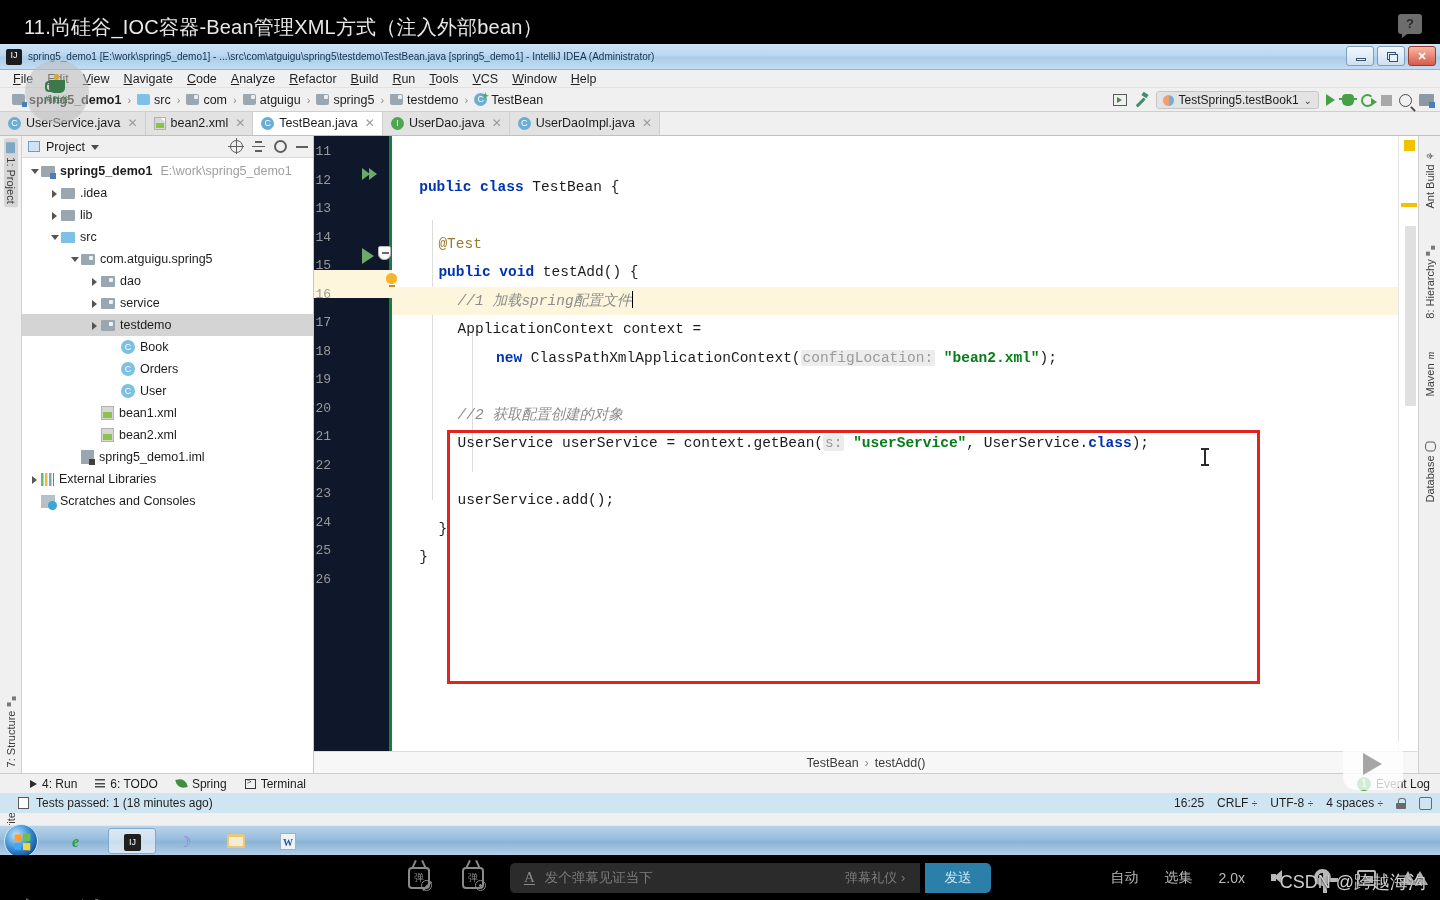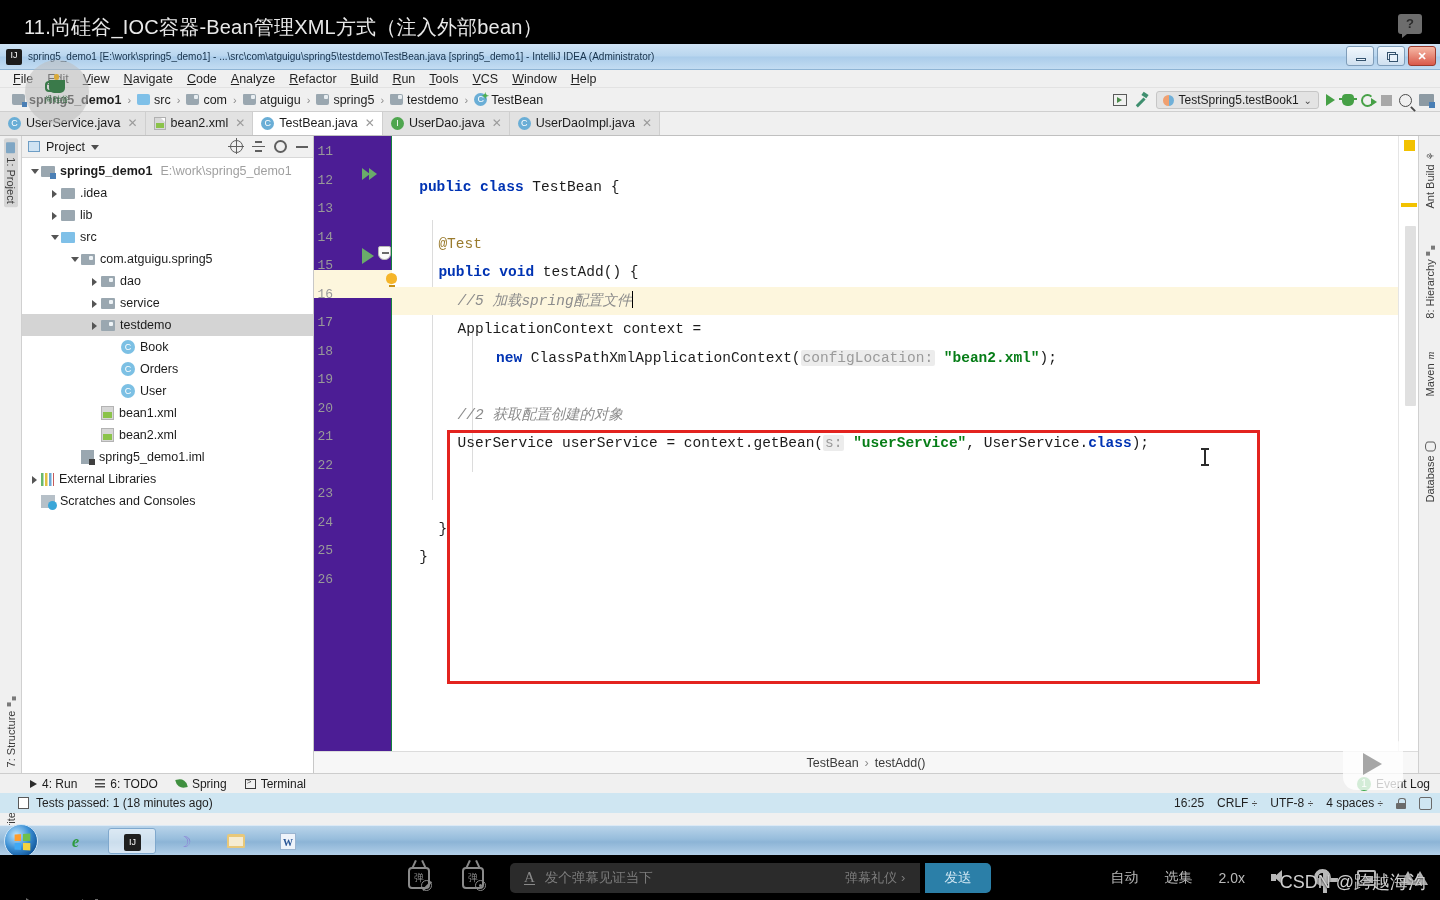--- a/index.html
+++ b/index.html
@@ -201,21 +201,21 @@
      linear-gradient(#69b86b,#69b86b) 0 0/2.5px 13px no-repeat,
      linear-gradient(#e0c040,#e0c040) 4px 0/2.5px 13px no-repeat,
      linear-gradient(#6aa8d8,#6aa8d8) 8px 0/2.5px 13px no-repeat,
      linear-gradient(#c55b5b,#c55b5b) 11.5px 0/2px 13px no-repeat;}
   .scratch-ico{width:14px;height:13px;background:#b6c0c8;position:relative;flex:none;}
   .scratch-ico:after{content:"";position:absolute;right:-2px;bottom:-2px;width:9px;height:9px;
      border-radius:50%;background:#3aa6d8;}
 
   
   .editor{ flex:1; background:#fff; position:relative; overflow:hidden; display:flex;}
-  .gutter{ width:78px; background:#4c1d95; border-right:1px solid #15803d; position:relative; flex:none;}
+  .gutter{ width:78px; background:#0f172a; border-right:3px solid #15803d; position:relative; flex:none;}
   .lineno{ position:absolute; right:58px; width:40px; text-align:right;
      font-family:"Liberation Mono", monospace; font-size:13px; color:#999; }
   .gutter-hl{ position:absolute; left:0; width:78px; height:28px; background:#fdf6dd; }
   .code{ position:relative; flex:1; }
   .cl {
     position:absolute; left:0; right:0; height:28px; white-space:pre;
     font-family:"Liberation Mono","DejaVu Sans Mono", monospace;
     font-size:14.5px; color:#1c1c1c; line-height:28px;
   }
   .cl.hl{ background:#fdf6dd; }
@@ -706,27 +706,28 @@
 
         <div class="code" id="code">
           <div class="ind-guide" style="left:80px;top:196px;height:140px;"></div>
           <div class="ind-guide" style="left:40px;top:84px;height:280px;"></div>
           <div class="mouse-caret"></div>
         <div class="cl" style="top: 8px;"><span style="display:inline-block;width:8px;"></span></div>
             <div class="cl" style="top: 36.5px;"><span style="display:inline-block;width:27.2px;"></span><span class="kw">public class </span><span class="">TestBean {</span></div>
             <div class="cl" style="top: 65px;"><span style="display:inline-block;width:8px;"></span></div>
             <div class="cl" style="top: 93.5px;"><span style="display:inline-block;width:46.4px;"></span><span class="com" style="color:#9a7b2e;font-style:normal;">@Test</span></div>
             <div class="cl" style="top: 122px;"><span style="display:inline-block;width:46.4px;"></span><span class="kw">public void </span><span class="">testAdd() {</span></div>
-            <div class="cl hl" style="top: 150.5px;"><span style="display:inline-block;width:65.6px;"></span><span class="com">//5 加载spring配置文件</span><span class="caret-line"></span></div>
+            <div class="cl hl" style="top: 150.5px;"><span style="display:inline-block;width:65.6px;"></span><span class="com">//1 加载spring配置文件</span><span class="caret-line"></span></div>
             <div class="cl" style="top: 179px;"><span style="display:inline-block;width:65.6px;"></span><span class="">ApplicationContext context =</span></div>
             <div class="cl" style="top: 207.5px;"><span style="display:inline-block;width:104px;"></span><span class="kw">new </span><span class="">ClassPathXmlApplicationContext(</span><span class="hint">configLocation:</span><span class=""> </span><span class="str">"bean2.xml"</span><span class="">);</span></div>
             <div class="cl" style="top: 236px;"><span style="display:inline-block;width:8px;"></span></div>
             <div class="cl" style="top: 264.5px;"><span style="display:inline-block;width:65.6px;"></span><span class="com">//2 获取配置创建的对象</span></div>
             <div class="cl" style="top: 293px;"><span style="display:inline-block;width:65.6px;"></span><span class="">UserService userService = context.getBean(</span><span class="hint">s:</span><span class=""> </span><span class="str">"userService"</span><span class="">, UserService.</span><span class="kw">class</span><span class="">);</span></div>
             <div class="cl" style="top: 321.5px;"><span style="display:inline-block;width:8px;"></span></div>
+            <div class="cl" style="top: 350px;"><span style="display:inline-block;width:65.6px;"></span><span class="">userService.add();</span></div>
             <div class="cl" style="top: 378.5px;"><span style="display:inline-block;width:46.4px;"></span><span class="">}</span></div>
             <div class="cl" style="top: 407px;"><span style="display:inline-block;width:27.2px;"></span><span class="">}</span></div>
             <div class="cl" style="top: 435.5px;"><span style="display:inline-block;width:8px;"></span></div>
           </div>
 
         <div class="markers">
           <div class="mk-yellow"></div>
           <div class="mk-line"></div>
           <div class="sbar"></div>
         </div>

